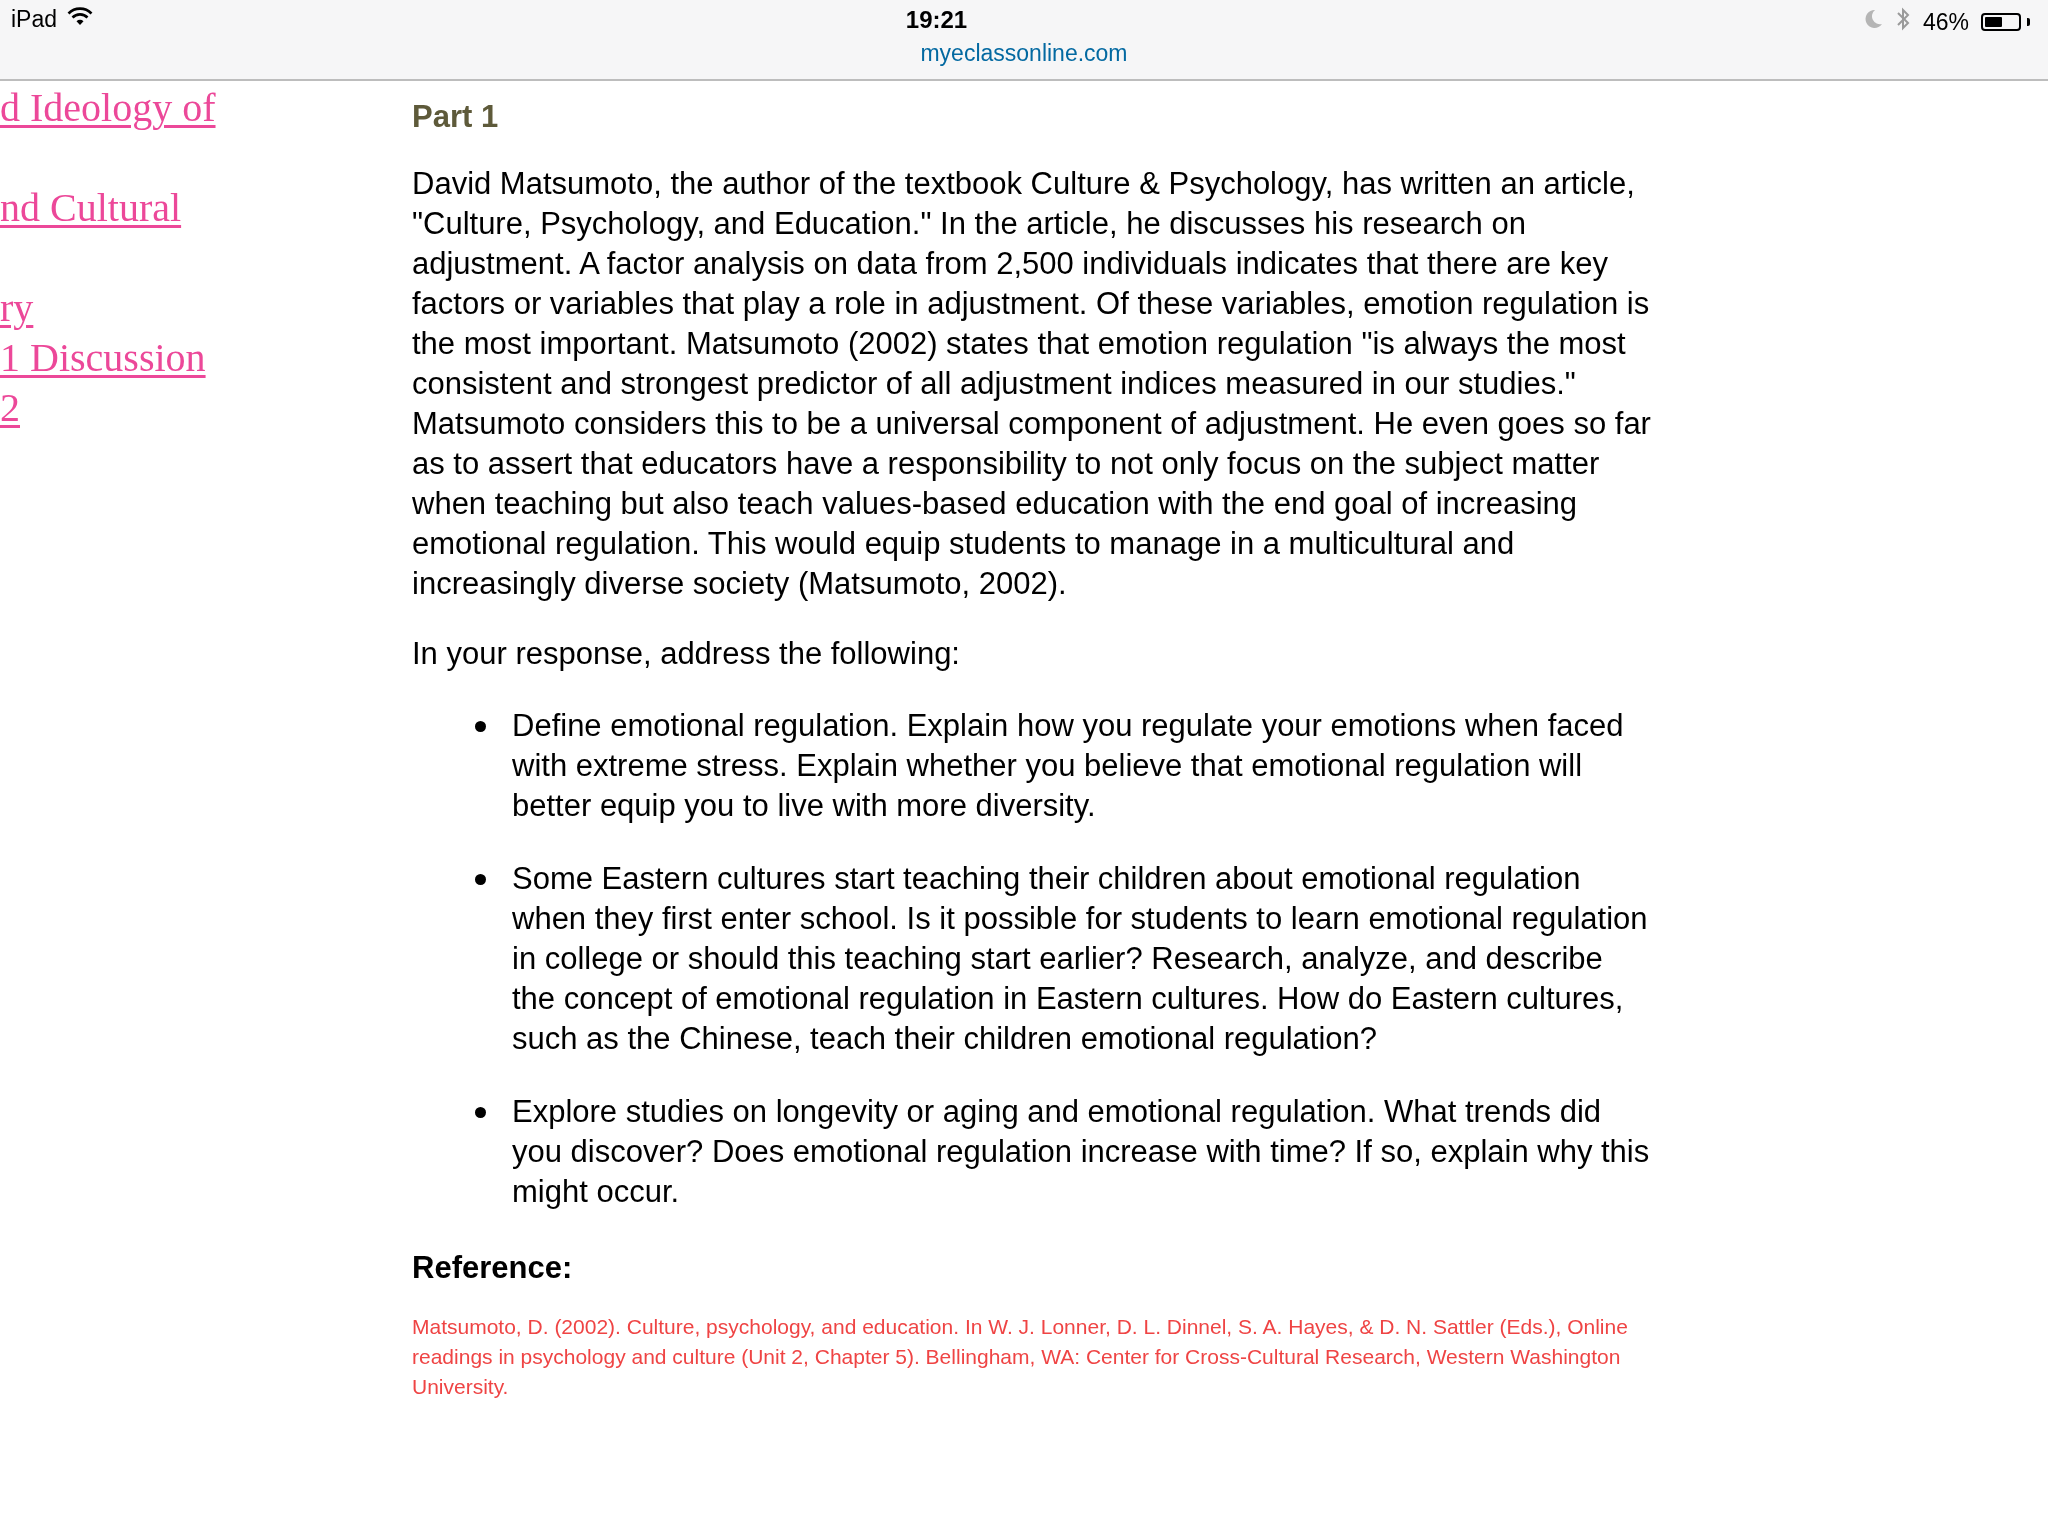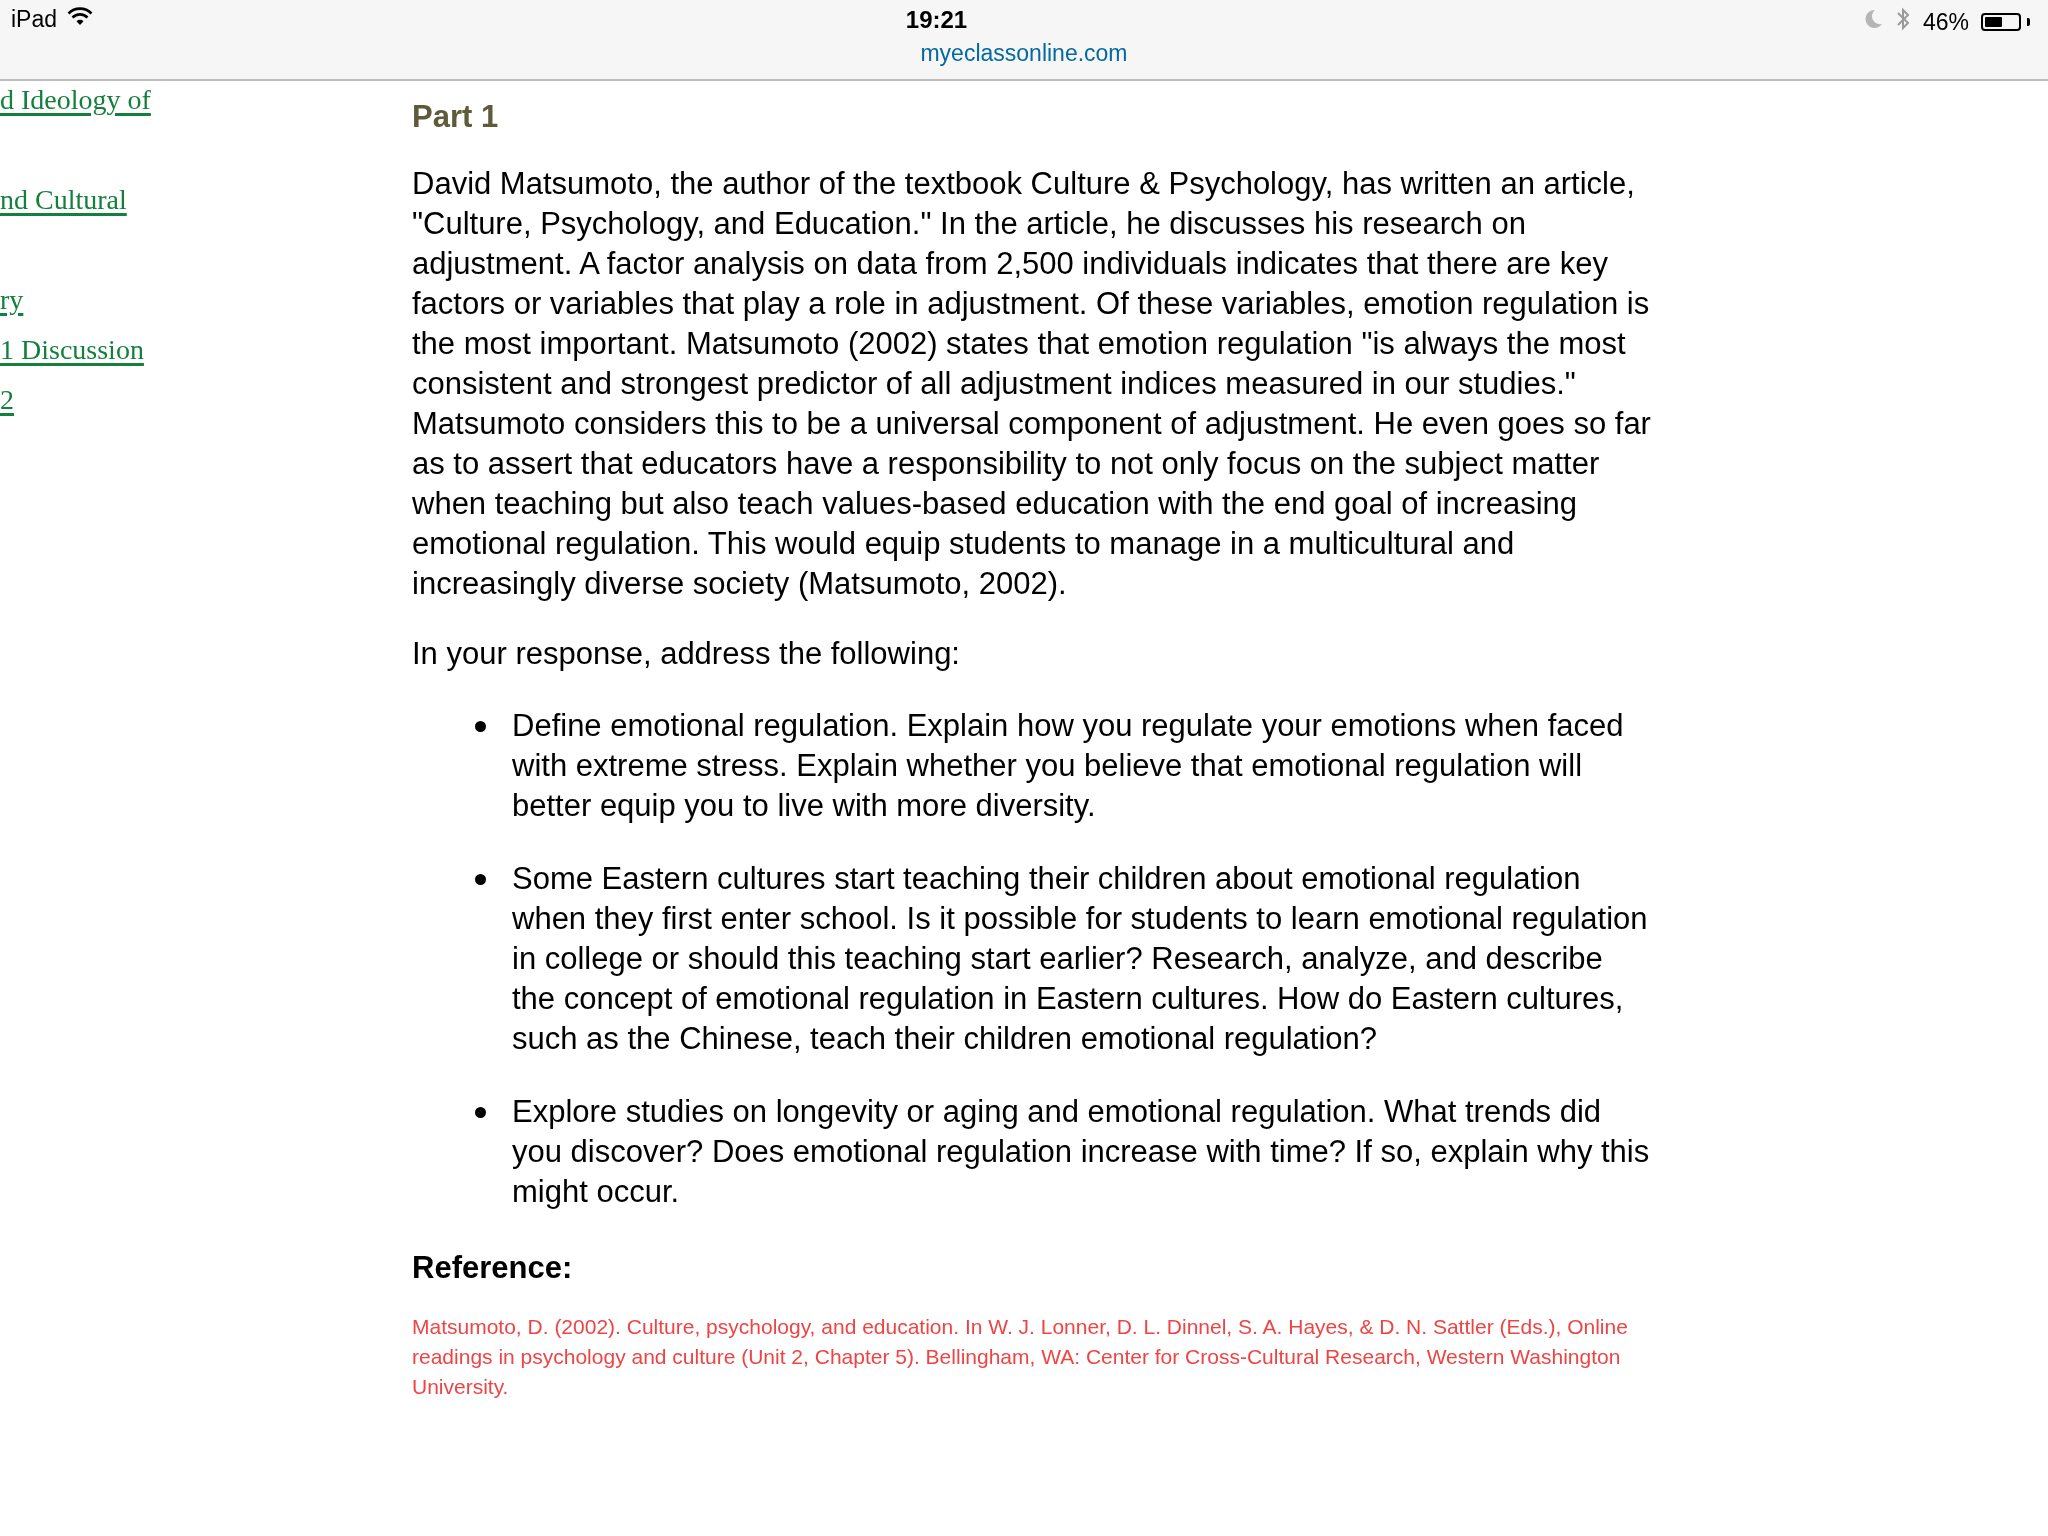--- a/index.html
+++ b/index.html
@@ -18,21 +18,21 @@
   .sb-time { position:absolute; left:0; width:1873px; top:6px; text-align:center; font-size:24px; font-weight:bold; }
   .sb-url { position:absolute; left:0; width:2048px; top:40px; text-align:center; font-size:23px; color:#0369a1; }
   .sb-right { position:absolute; right:18px; top:6px; font-size:23px; display:flex; align-items:center; gap:12px; }
   .battery { width:40px; height:18px; border:2px solid #000; border-radius:4px; position:relative; box-sizing:border-box; }
   .battery .fill { position:absolute; left:2px; top:2px; bottom:2px; background:#000; border-radius:1px; }
   .battery-tip { width:3px; height:8px; background:#000; border-radius:0 2px 2px 0; margin-left:-6px; }
 
   .sidenav { position:absolute; left:0; top:0; width:300px; z-index:2; }
   .sidenav a {
     position:absolute; left:0; white-space:nowrap;
-    font-family:"Liberation Serif", serif; font-size:28px; color:#15803d;
+    font-family:"Liberation Serif", serif; font-size:40px; color:#ec4899;
     text-decoration:underline; text-decoration-thickness:3px; text-underline-offset:4px;
   }
   .sidenav .clip { position:absolute; left:-18px; top:74px; width:160px; height:3px; background:#0000ee; }
 
   .main { position:absolute; left:412px; top:94px; width:1240px; }
   .heading { font-weight:bold; font-size:31px; color:#5e5a3a; margin:0; line-height:46px; }
   .heading.ref { color:#000000; }
   .para { font-size:31px; line-height:40px; margin:0; }
   .intro { margin-top:24px; }
   .prompt { margin-top:30px; }

